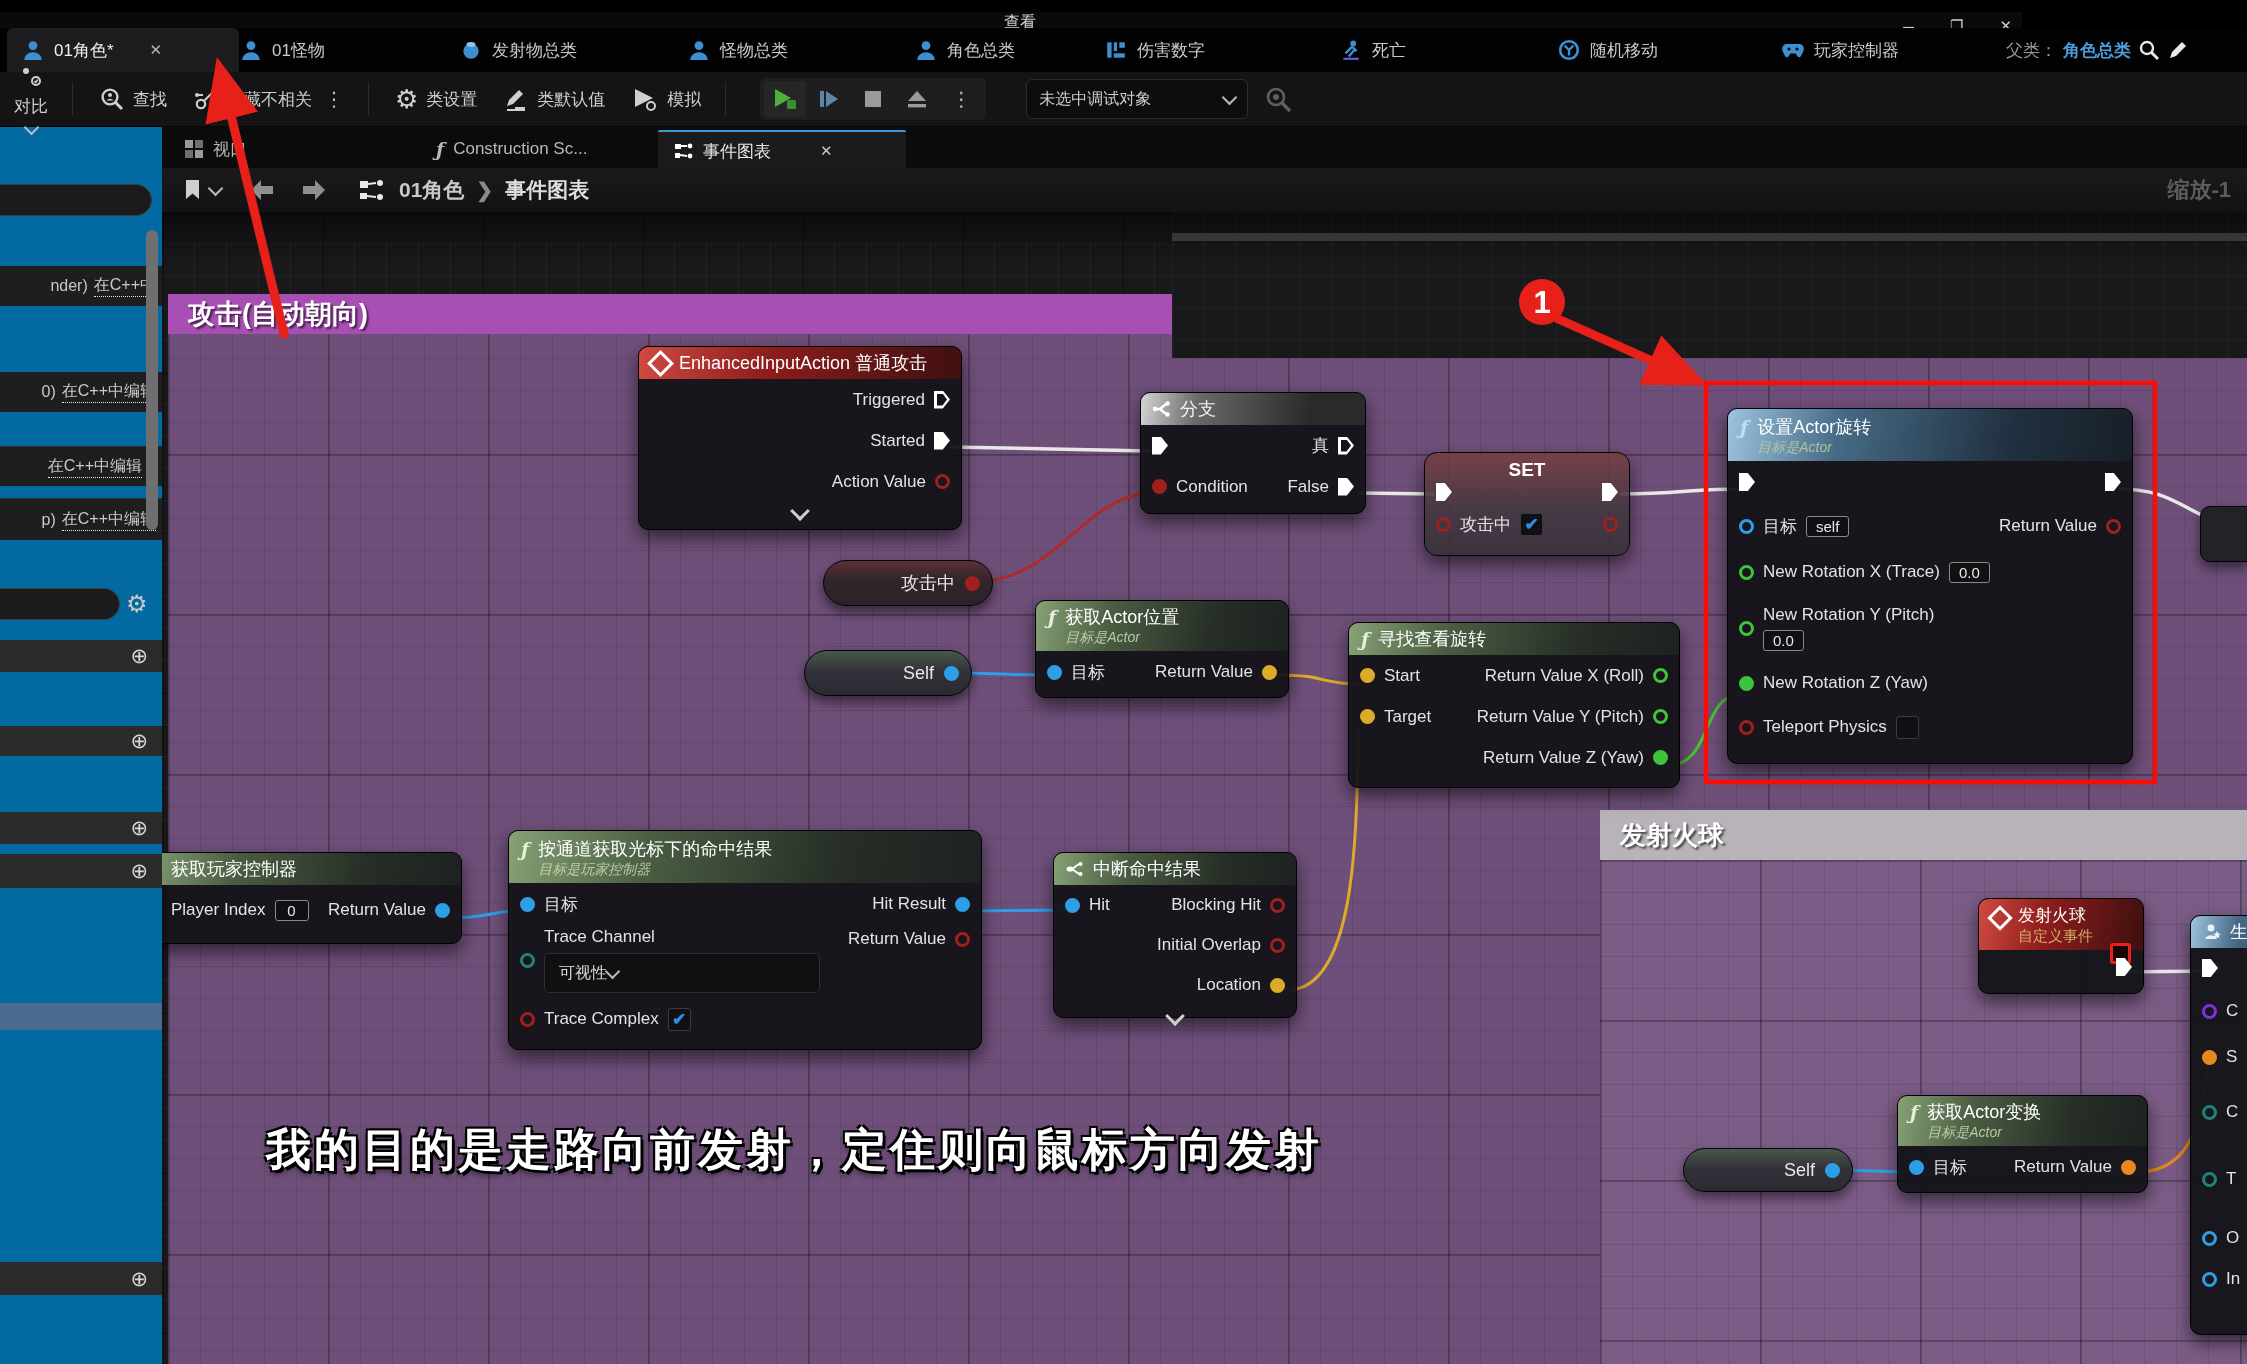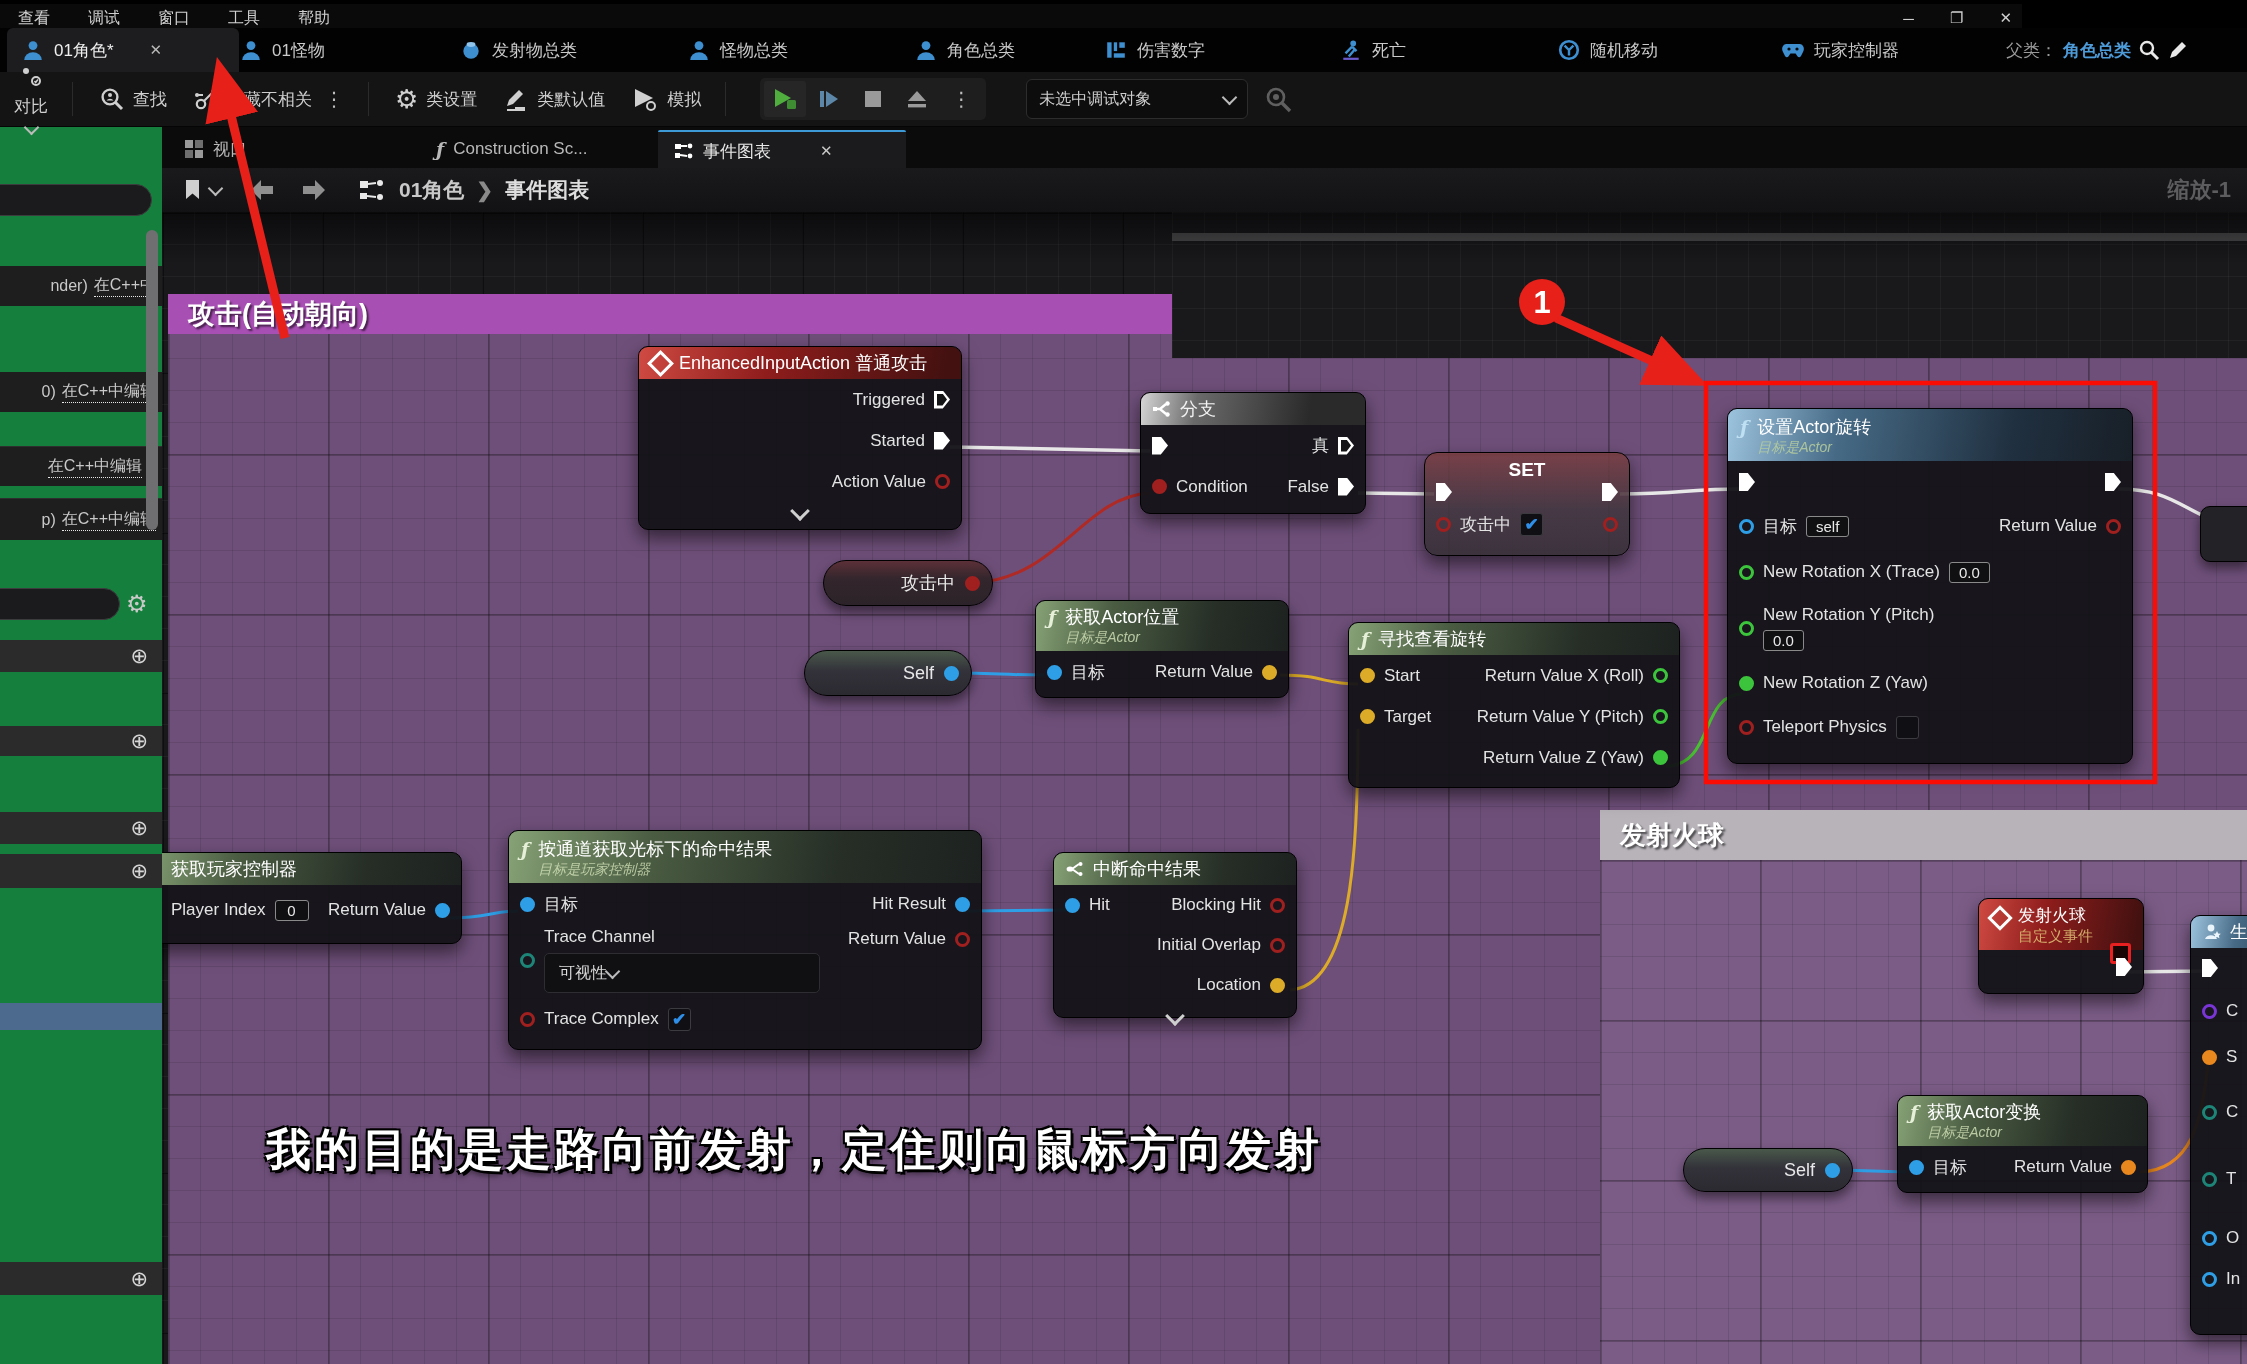--- a/index.html
+++ b/index.html
@@ -1,21 +1,21 @@
 <!DOCTYPE html>
 <html><head>
 <meta charset="utf-8">
 <style>
   html,body{margin:0;padding:0;background:#000;}
   body{width:2247px;height:1364px;position:relative;overflow:hidden;
        font-family:"Liberation Sans",sans-serif;-webkit-font-smoothing:antialiased;}
   .abs{position:absolute;}
 
   
-  #menubar{left:0;top:4px;width:2022px;height:28px;background:#0a0a0b;display:flex;align-items:center;z-index:70;}
+  #menubar{left:0;top:12px;width:2022px;height:28px;background:#0a0a0b;display:flex;align-items:center;z-index:70;flex-direction:column;}
   #menubar .mitem{color:#cfcfcf;font-size:16px;margin-left:38px;}
   #winctl{position:absolute;right:10px;top:0;height:28px;display:flex;align-items:center;gap:36px;color:#cfcfcf;font-size:15px;}
 
   
   #assetrow{left:0;top:28px;width:2247px;height:44px;background:#020203;z-index:70;}
   .atab{position:absolute;top:0;height:44px;display:flex;align-items:center;gap:10px;color:#c9c9c9;font-size:17px;}
   .atab.active{background:#1d1d1f;border-radius:6px 6px 0 0;color:#efefef;}
   .aticon{width:22px;height:22px;flex:none;}
   .atclose{color:#b9b9b9;font-size:15px;margin-left:26px;}
   #parentclass{position:absolute;right:58px;top:0;height:44px;display:flex;align-items:center;gap:6px;font-size:17px;color:#9a9a9a;}
@@ -36,21 +36,21 @@
   
   #docrow{left:162px;top:126px;width:2085px;height:42px;background:#0b0b0c;z-index:60;}
   .dtab{position:absolute;top:4px;height:38px;display:flex;align-items:center;gap:9px;color:#b9b9b9;font-size:17px;padding:0 16px;}
   .dtab.active{background:#1b1b1d;border-top:2px solid #3d9ad6;color:#e8e8e8;border-radius:2px 2px 0 0;}
   #crumbbar{left:162px;top:168px;width:2085px;height:44px;background:linear-gradient(180deg,#1a1a1d,#121214);z-index:60;display:flex;align-items:center;}
   #crumbbar .bc{color:#c9c9c9;font-size:21px;font-weight:bold;}
   #crumbbar .bcsep{color:#8a8a8a;font-size:20px;margin:0 12px;font-weight:bold;}
   #zoomlbl{position:absolute;right:16px;color:#5d5d5f;font-size:22px;font-weight:bold;}
 
   
-  #sidebar{left:0;top:126px;width:162px;height:1238px;background:#15803d;z-index:50;overflow:hidden;}
+  #sidebar{left:0;top:126px;width:162px;height:1238px;background:#0369a1;z-index:50;overflow:hidden;}
   .sbpill{position:absolute;left:-22px;width:172px;height:30px;background:#1b1b1d;border:1px solid #3c3c3e;border-radius:16px;}
   .sbrow{position:absolute;left:0;width:162px;background:#1e1e1f;color:#c9c9c9;font-size:16px;display:flex;align-items:center;justify-content:flex-end;padding-right:6px;box-sizing:border-box;white-space:nowrap;overflow:hidden;}
   .sbrow .lnk{border-bottom:1px dotted #e8e8e8;margin-left:6px;}
   .secrow{position:absolute;left:0;width:162px;background:#2b2b2c;display:flex;align-items:center;justify-content:flex-end;padding-right:14px;box-sizing:border-box;color:#d5d5d5;font-size:21px;}
   #sbscroll{position:absolute;left:146px;top:104px;width:12px;height:300px;background:#6f6f71;border-radius:6px;}
   .gear{color:#c9c9c9;font-size:24px;}
 
   
   #graph{left:162px;top:212px;width:2085px;height:1152px;z-index:5;background-color:#19181b;
     background-image:

